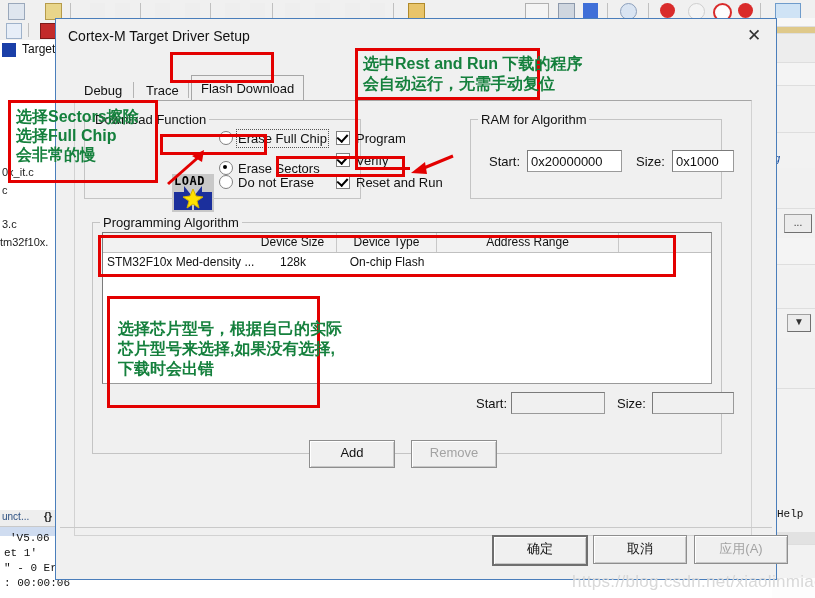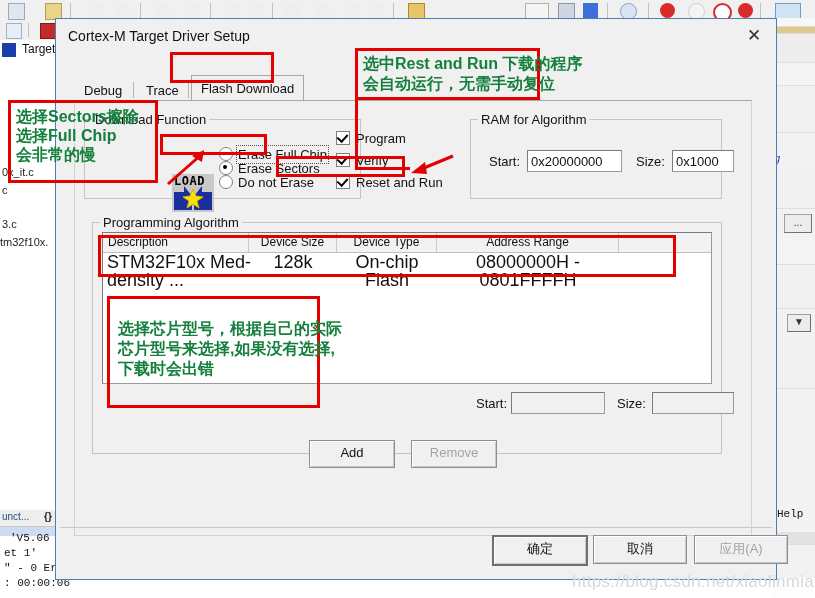--- a/index.html
+++ b/index.html
@@ -65,21 +65,21 @@
   .txtbox{position:absolute;background:#ffffff;border:1px solid #9a9a9a;border-top-color:#7b7b7b;border-left-color:#7b7b7b;
           font-size:13px;color:#111;padding:1px 3px;box-sizing:border-box;line-height:19px;}
   .txtbox.ro{background:#f0f0f0;color:#777;}
 
   
   #algo-table{position:absolute;background:#ffffff;border:1px solid #9a9a9a;border-top-color:#7b7b7b;border-left-color:#7b7b7b;}
   #algo-head{position:absolute;left:0;top:0;height:19px;width:100%;background:#f2f2f2;border-bottom:1px solid #c0c0c0;}
   .th{position:absolute;top:0;height:19px;line-height:19px;font-size:12px;color:#111;border-right:1px solid #c8c8c8;box-sizing:border-box;}
   .th span{padding-left:5px;display:block;}
   .th.ctr span{padding:0;text-align:center;}
-  .td{position:absolute;height:18px;line-height:18px;font-size:18px;color:#111;box-sizing:border-box;}
+  .td{position:absolute;height:18px;line-height:18px;font-size:12px;color:#111;box-sizing:border-box;}
   .td.ctr{text-align:center;}
 
   .btn{position:absolute;background:#f0f0f0;border:1px solid #8e8e8e;
        box-shadow:inset 1px 1px 0 #ffffff, inset -1px -1px 0 #c8c8c8;
        font-size:13px;color:#111;text-align:center;cursor:pointer;}
   .btn.dis{color:#a3a3a3;}
   .btn.def{border:2px solid #6f6f6f;}
 
   
   #load-icon{position:absolute;width:42px;height:38px;background:#c8c8c8;}
@@ -203,21 +203,21 @@
 
     <div class="abs" id="load-icon" style="left:108px;top:117px;">
       <div class="ltxt">LOAD</div>
       <svg width="42" height="26" style="position:absolute;left:0;top:12px;">
         <polygon points="2,6 12,6 12,0 20,10 20,24 2,24" fill="#1b2f9c"></polygon>
         <polygon points="40,6 30,6 30,0 22,10 22,24 40,24" fill="#1b2f9c"></polygon>
         <polygon points="21,3 24,10 31,11 25,15 27,22 21,18 15,22 17,15 11,11 18,10" fill="#ffe100" stroke="#d4b400" stroke-width="1"></polygon>
       </svg>
     </div>
 
-    <div class="radio-row" style="left:155px;top:74px;margin-top:16px;">
+    <div class="radio-row" style="left:155px;top:74px;">
       <span class="radio"></span><span class="focus-dot">Erase Full Chip</span>
     </div>
     <div class="radio-row" style="left:155px;top:104px;">
       <span class="radio on"></span><span>Erase Sectors</span>
     </div>
     <div class="radio-row" style="left:155px;top:118px;">
       <span class="radio"></span><span>Do not Erase</span>
     </div>
 
     <div class="check-row" style="left:272px;top:74px;">
@@ -235,41 +235,37 @@
     <div class="lbl" style="left:425px;top:97px;">Start:</div>
     <div class="txtbox" style="left:463px;top:93px;width:95px;height:22px;">0x20000000</div>
     <div class="lbl" style="left:572px;top:97px;">Size:</div>
     <div class="txtbox" style="left:608px;top:93px;width:62px;height:22px;">0x1000</div>
 
     <div class="group" style="left:28px;top:165px;width:628px;height:230px;"></div>
     <div class="group-title" style="left:36px;top:158px;">Programming Algorithm</div>
 
     <div id="algo-table" style="left:38px;top:175px;width:608px;height:150px;">
       <div id="algo-head">
-        <div class="th" style="left:0px;width:146px;">
-            <span>Description</span>
-          </div>
         <div class="th ctr" style="left:146px;width:88px;">
             <span>Device Size</span>
           </div>
         <div class="th ctr" style="left:234px;width:100px;">
             <span>Device Type</span>
           </div>
         <div class="th ctr" style="left:334px;width:182px;">
             <span>Address Range</span>
           </div>
         <div class="th ctr" style="left:516px;width:92px;border-right:none;">
             <span></span>
           </div>
       </div>
       <div class="abs" style="left:0;top:20px;width:608px;height:18px;">
         <div class="td" style="left:4px;width:150px;">STM32F10x Med-density ...</div>
         <div class="td ctr" style="left:146px;width:88px;">128k</div>
         <div class="td ctr" style="left:234px;width:100px;">On-chip Flash</div>
-        <div class="td ctr" style="left:334px;width:182px;">08000000H - 0801FFFFH</div>
       </div>
     </div>
 
     <div class="lbl" style="left:412px;top:339px;">Start:</div>
     <div class="txtbox ro" style="left:447px;top:335px;width:94px;height:22px;"></div>
     <div class="lbl" style="left:553px;top:339px;">Size:</div>
     <div class="txtbox ro" style="left:588px;top:335px;width:82px;height:22px;"></div>
 
     <div class="btn dis" style="left:347px;top:383px;width:84px;height:26px;line-height:24px;">Remove</div>
     <div class="btn" style="left:245px;top:383px;width:84px;height:26px;line-height:24px;">Add</div>

